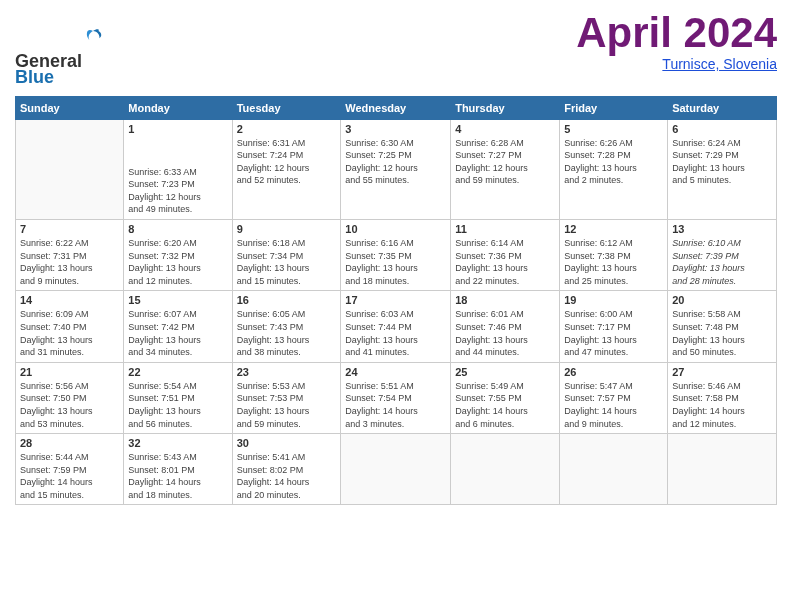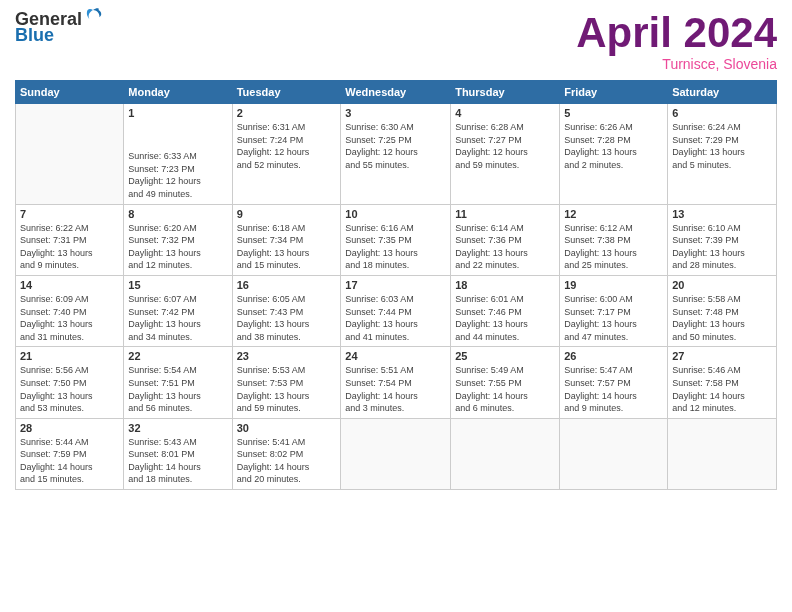--- a/index.html
+++ b/index.html
@@ -24,38 +24,40 @@
     .logo {
       display: flex;
       align-items: center;
       gap: 2px;
     }
     .logo-text {
       font-size: 18px;
       font-weight: bold;
       color: #333;
       line-height: 1.1;
+      margin-top: 42px;
     }
     .logo-icon {
       width: 18px;
       height: 22px;
       margin-top: -2px;
     }
     .title-block {
       text-align: right;
     }
     .month-title {
       font-size: 42px;
       font-weight: bold;
       color: #701a75;
       line-height: 1.1;
     }
     .subtitle {
       font-size: 14px;
-      color: #ec4899;
+      color: #1d4ed8;
+      text-decoration: underline;
     }
     .calendar {
       width: 100%;
       border-collapse: collapse;
       font-size: 9.5px;
     }
     .calendar th {
       background-color: #2e6da4;
       color: #fff;
       padding: 5px 4px;
@@ -207,21 +209,21 @@
           </td>
           <td>
             <span class="day-number">12</span>
             <div class="day-info" style="white-space: pre-line;">Sunrise: 6:12 AM
 Sunset: 7:38 PM
 Daylight: 13 hours
 and 25 minutes.</div>
           </td>
           <td>
             <span class="day-number">13</span>
-            <div class="day-info" style="white-space: pre-line;">Sunrise: 6:10 AM
+            <div class="day-info" style="white-space: pre-line; font-style: italic;">Sunrise: 6:10 AM
 Sunset: 7:39 PM
 Daylight: 13 hours
 and 28 minutes.</div>
           </td>
         </tr>
         <tr>
           <td>
             <span class="day-number">14</span>
             <div class="day-info" style="white-space: pre-line;">Sunrise: 6:09 AM
 Sunset: 7:40 PM

